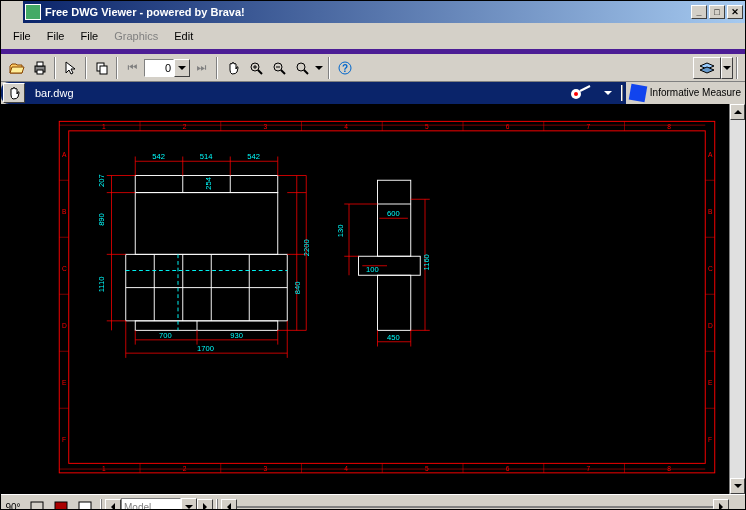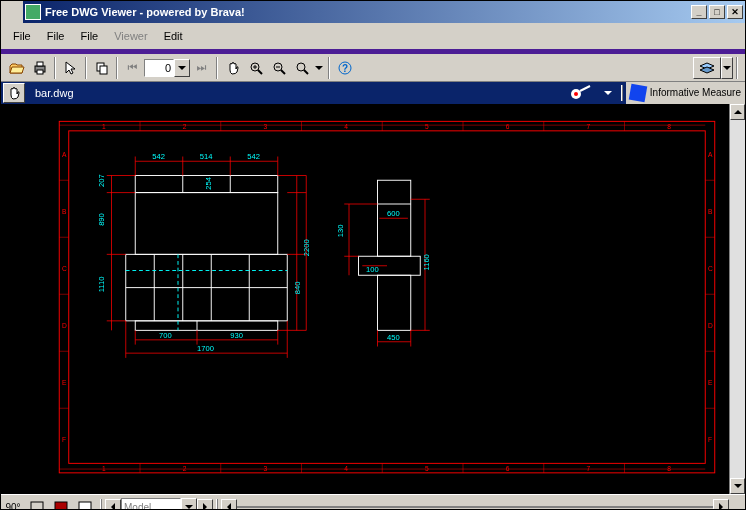--- a/index.html
+++ b/index.html
@@ -93,20 +93,21 @@
   .drop-btn {
     width: 12px; height: 22px;
     display: flex; align-items: center; justify-content: center;
   }
   
   .filebar {
     height: 22px;
     background: #0a246a;
     display: flex;
     align-items: center;
+    border-radius: 8px;
   }
   .filebar .pan-btn {
     width: 22px; height: 20px;
     background: #d4d0c8;
     border: 1px solid; border-color: #fff #404040 #404040 #fff;
     margin: 1px 2px;
     display: flex; align-items: center; justify-content: center;
   }
   .filebar .tab {
     color: #fff;
@@ -200,21 +201,21 @@
   <div class="title">Free DWG Viewer - powered by Brava!</div>
   <div class="win-btn">_</div>
   <div class="win-btn">□</div>
   <div class="win-btn">✕</div>
 </div>
 
 <div class="menubar">
   <div class="menu">File</div>
   <div class="menu">File</div>
   <div class="menu">File</div>
-  <div class="menu disabled">Viewer</div>
+  <div class="menu disabled">Graphics</div>
   <div class="menu">Edit</div>
 </div>
 
 <div class="toolbar">
   <div class="tool-btn">
     <svg width="16" height="14">
         <path d="M1 5 L3 3 L7 3 L8 4 L13 4 L13 12 L1 12 Z" fill="#fc6" stroke="#840"></path>
         <path d="M3 6 L15 6 L13 12 L1 12 Z" fill="#fe9" stroke="#840"></path>
       </svg>
   </div>

